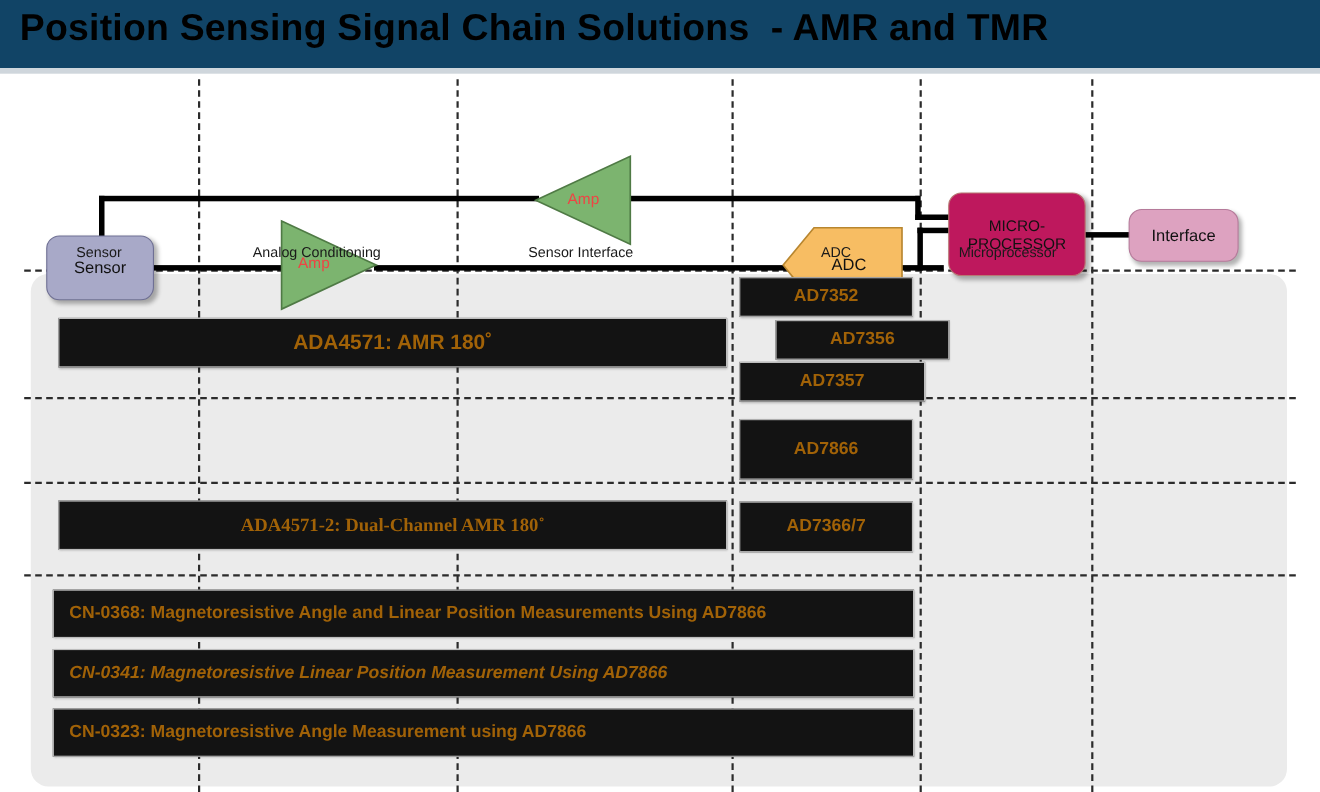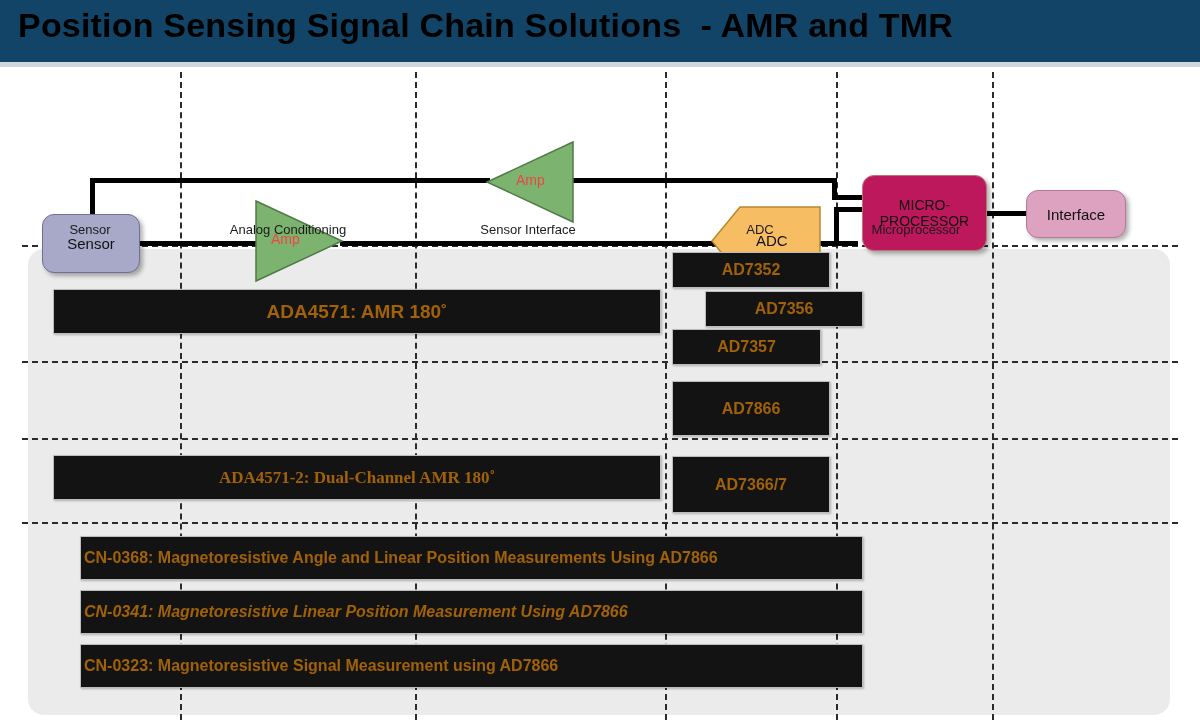--- a/index.html
+++ b/index.html
@@ -170,21 +170,21 @@
     background: #131313;
     border: 1px solid #bdbdbd;
     color: #a16207;
     display: flex;
     align-items: center;
     font-weight: bold;
     font-family: "Liberation Sans", sans-serif;
     box-shadow: 1px 1px 2px rgba(0,0,0,0.25);
   }
   .bar.center { justify-content: center; }
-  .bar.left { justify-content: flex-start; padding-left: 3px; margin-left: 32px; }
+  .bar.left { justify-content: flex-start; padding-left: 14px; }
 </style>
 </head>
 <body>
 
 <div id="page">
 
   <div id="header-bar"></div>
   <div id="header-title">Position Sensing Signal Chain Solutions  - AMR and TMR</div>
   <div id="header-underline"></div>
 
@@ -256,25 +256,25 @@
     <div class="col-caption" style="left:40px;  top:155px; width:100px;">Sensor</div>
     <div class="col-caption" style="left:198px; top:155px; width:180px;">Analog Conditioning</div>
     <div class="col-caption" style="left:443px; top:155px; width:170px;">Sensor Interface</div>
     <div class="col-caption" style="left:705px; top:155px; width:110px;">ADC</div>
     <div class="col-caption" style="left:846px; top:155px; width:140px;">Microprocessor</div>
 
     <div class="bar center" style="left:53px;  top:222px; width:608px; height:45px; font-size:19px;">ADA4571: AMR 180˚</div>
 
     <div class="bar center" style="left:672px; top:185px; width:158px; height:36px; font-size:16px;">AD7352</div>
     <div class="bar center" style="left:672px; top:224px; width:158px; height:36px; font-size:16px;margin-left:33px;">AD7356</div>
-    <div class="bar center" style="left:672px; top:262px; width:149px; height:36px; font-size:16px;text-align:right;">AD7357</div>
+    <div class="bar center" style="left:672px; top:262px; width:169px; height:36px; font-size:16px;text-align:right;">AD7357</div>
 
     <div class="bar center" style="left:672px; top:314px; width:158px; height:55px; font-size:16px;">AD7866</div>
 
     <div class="bar center" style="left:53px;  top:388px; width:608px; height:45px; font-size:17px;font-family:Liberation Serif, serif;">ADA4571-2:  Dual-Channel AMR 180˚</div>
-    <div class="bar center" style="left:672px; top:389px; width:158px; height:57px; font-size:16px;">AD7366/7</div>
+    <div class="bar center" style="left:672px; top:389px; width:158px; height:46px; font-size:16px;">AD7366/7</div>
 
     <div class="bar left" style="left:48px; top:469px; width:783px; height:44px; font-size:16px;">CN-0368: Magnetoresistive Angle and Linear Position Measurements Using AD7866</div>
     <div class="bar left" style="left:48px; top:523px; width:783px; height:44px; font-size:16px;font-style:italic;">CN-0341: Magnetoresistive Linear Position Measurement Using AD7866</div>
-    <div class="bar left" style="left:48px; top:577px; width:783px; height:44px; font-size:16px;">CN-0323: Magnetoresistive Signal Measurement using AD7866</div>
+    <div class="bar left" style="left:48px; top:577px; width:783px; height:44px; font-size:16px;">CN-0323: Magnetoresistive Angle Measurement using AD7866</div>
 
   </div>
 </div>
 
 </body></html>

